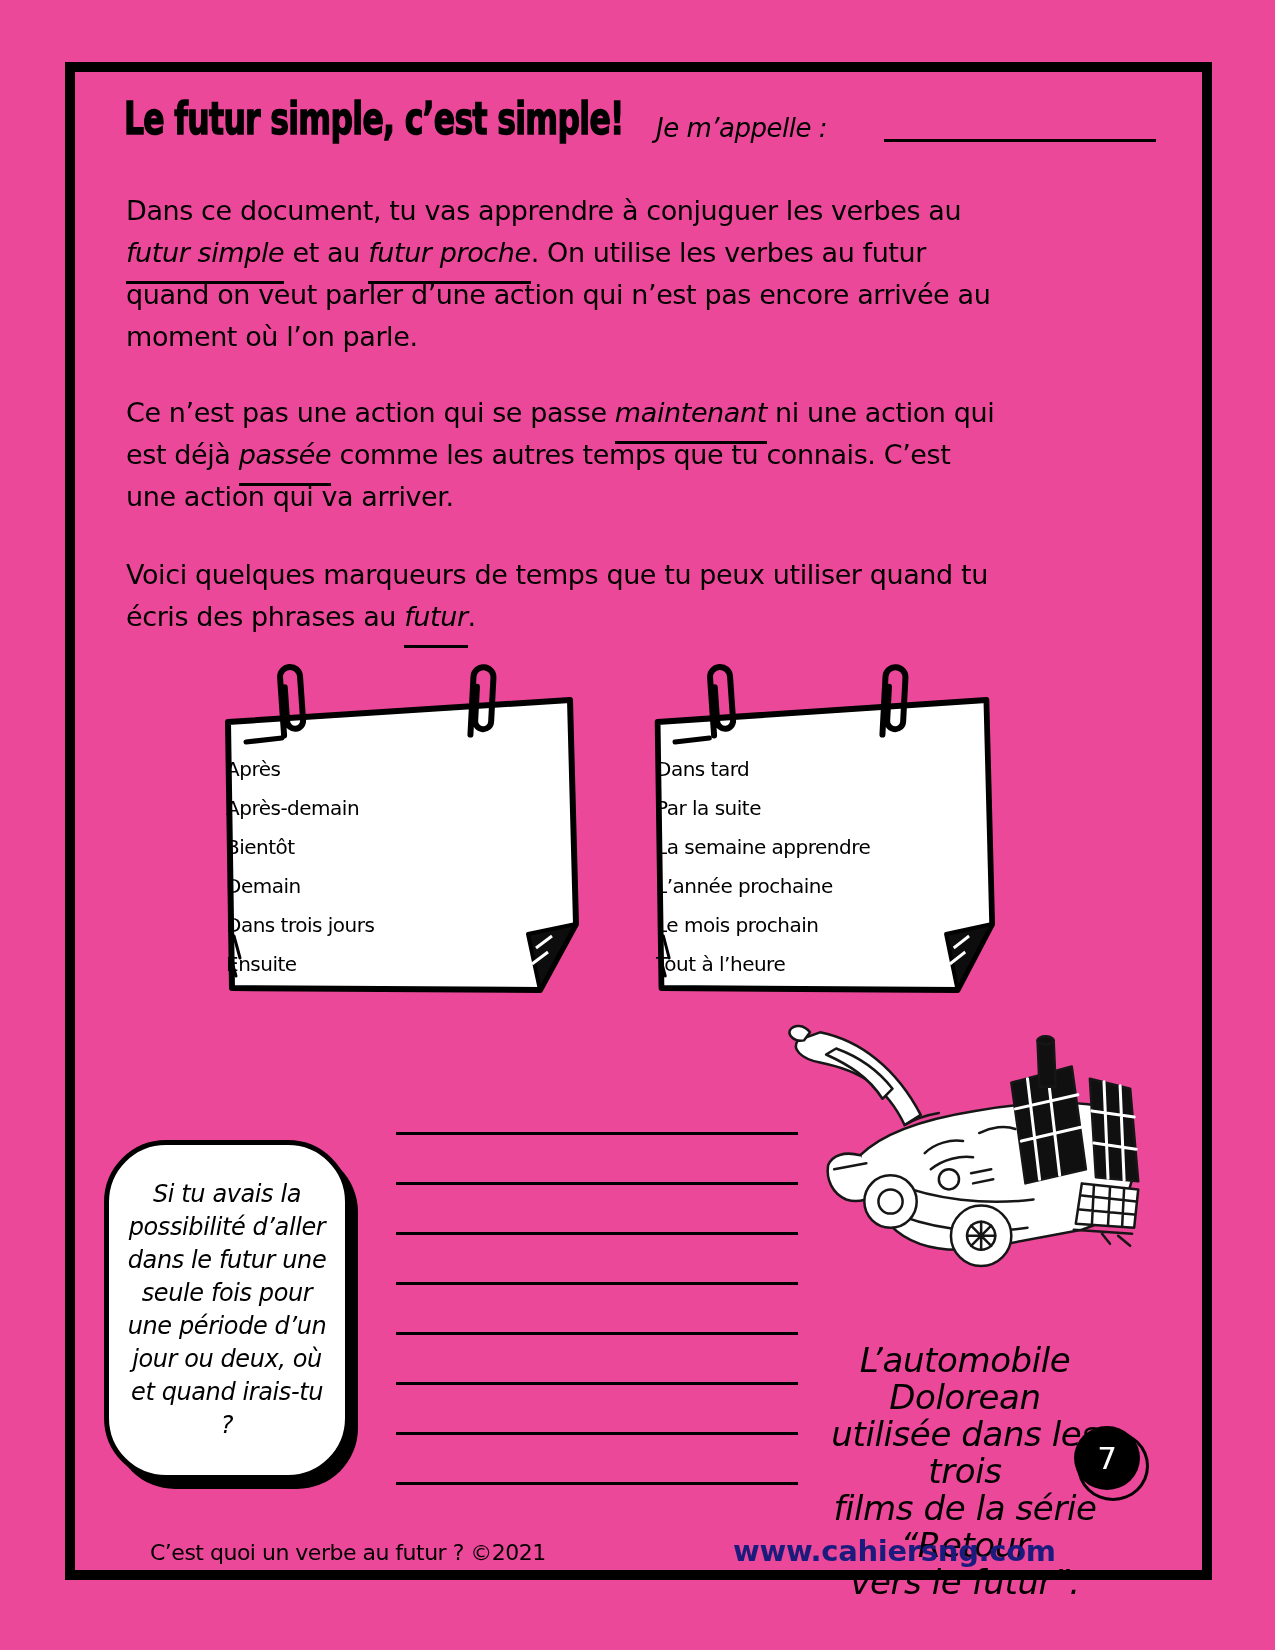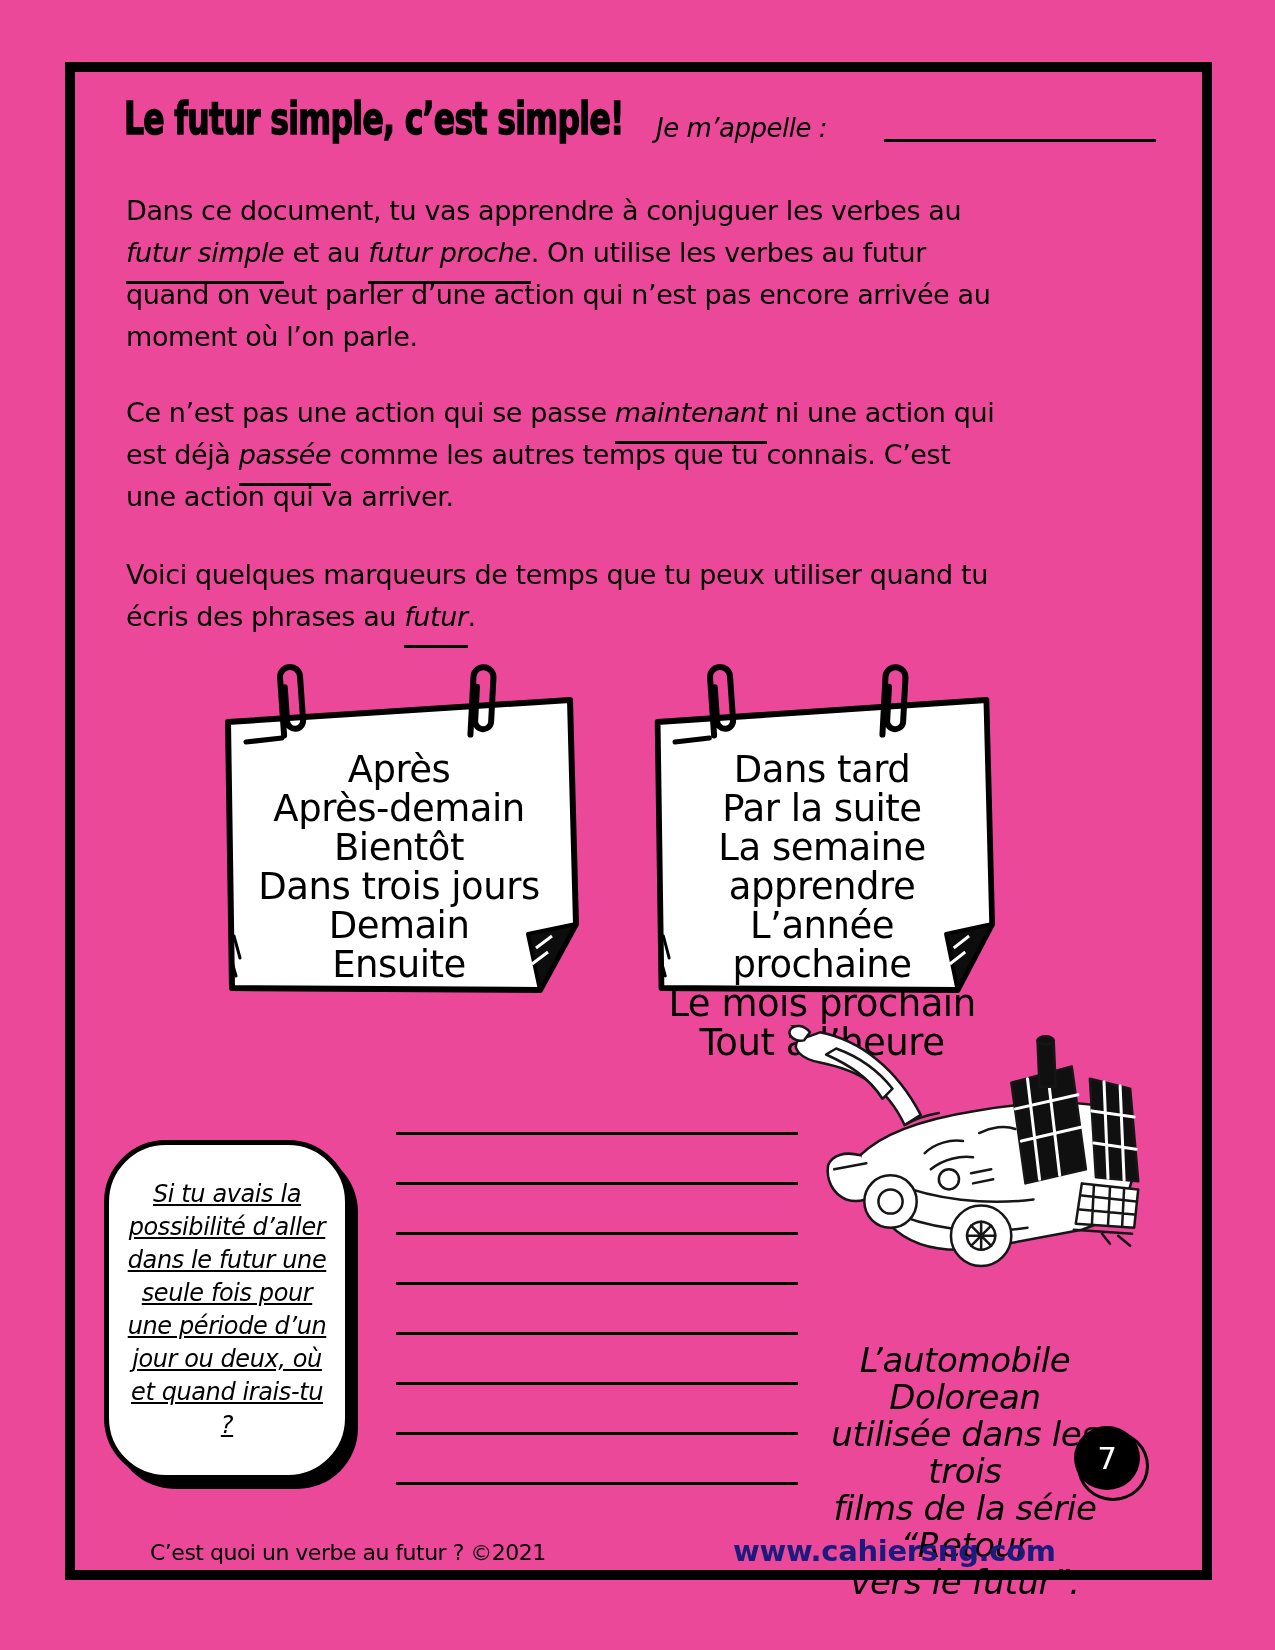--- a/index.html
+++ b/index.html
@@ -14,32 +14,32 @@
   .name-line{position:absolute;left:884px;top:139px;width:272px;border-top:3px solid #000;}
   .para{position:absolute;left:126px;width:1015px;font-size:27px;line-height:42px;
         letter-spacing:-.4px;}
   .para-1{top:190px}.para-2{top:392px}.para-3{top:554px}
   .emph{font-style:italic;border-bottom:3px solid #000;padding-bottom:13px;}
 
   .note{position:absolute;top:686px;height:312px;}
   .note-left{left:218px;width:362px;}
   .note-right{left:648px;width:348px;}
   .note-paper{position:absolute;inset:0;width:100%;height:100%;}
-  .note-items{position:absolute;left:8px;right:8px;top:64px;text-align:center;
-              font-size:37px;line-height:39px;letter-spacing:-.5px;}
+  .note-items{position:absolute;left:8px;right:8px;top:64px;text-align:left;
+              font-size:20px;line-height:39px;letter-spacing:-.5px;}
   .clip{position:absolute;width:44px;height:118px;top:-40px;}
   .clip-a{left:50px;transform:rotate(-4deg);}
   .clip-b{left:240px;transform:rotate(3deg);}
   .note-right .clip-b{left:222px;}
 
   .bubble{position:absolute;left:104px;top:1140px;width:246px;height:340px;box-sizing:border-box;
           border:5px solid #000;border-radius:62px;background:#fff;
           box-shadow:9px 10px 0 -1px #000;display:flex;align-items:center;justify-content:center;}
   .bubble-text{font-style:italic;font-size:24px;line-height:33px;text-align:center;
-               padding:6px 16px;letter-spacing:-.4px;text-decoration:underline;}
+               padding:6px 16px;letter-spacing:-.4px;}
 
   .write-lines{position:absolute;left:396px;top:1132px;width:402px;}
   .w-line{height:0;border-top:3px solid #000;margin-bottom:47px;}
 
   .car{position:absolute;left:772px;top:982px;width:376px;height:292px;}
   .caption{position:absolute;left:800px;top:1342px;width:330px;text-align:center;
            font-style:italic;font-size:34px;line-height:37px;letter-spacing:-.4px;}
 
   .credit{position:absolute;left:150px;top:1540px;font-size:22px;letter-spacing:-.5px;}
   .website{position:absolute;left:733px;top:1534px;font-size:29px;font-weight:bold;letter-spacing:-.3px;}
@@ -74,22 +74,22 @@
     <svg class="clip clip-a" viewBox="0 0 44 100">
       <path d="M14,80 L14,22 A10,10 0 0 1 34,22 L34,66 A8,8 0 0 1 18,66 L18,32" fill="none" stroke="#000" stroke-width="6" stroke-linecap="round"></path>
     </svg>
     <svg class="clip clip-b" viewBox="0 0 44 100">
       <path d="M14,80 L14,22 A10,10 0 0 1 34,22 L34,66 A8,8 0 0 1 18,66 L18,32" fill="none" stroke="#000" stroke-width="6" stroke-linecap="round"></path>
     </svg>
     <div class="note-items">
         <div>Après</div>
         <div>Après-demain</div>
         <div>Bientôt</div>
+        <div>Demain</div>
         <div>Dans trois jours</div>
-        <div>Demain</div>
         <div>Ensuite</div>
       </div>
   </div>
 
   <div class="note note-right">
     <svg class="note-paper" viewBox="0 0 362 312" preserveAspectRatio="none">
       <polygon points="10,36 352,14 358,238 322,304 14,302" fill="#fff" stroke="#000" stroke-width="6" stroke-linejoin="round"></polygon>
       <polygon points="358,238 322,304 310,248" fill="#0d0d0d" stroke="#000" stroke-width="4" stroke-linejoin="round"></polygon>
       <path d="M318,262 L334,250 M314,278 L330,266" stroke="#fff" stroke-width="3" fill="none"></path>
       <path d="M28,56 L64,52" stroke="#000" stroke-width="5" stroke-linecap="round"></path>

